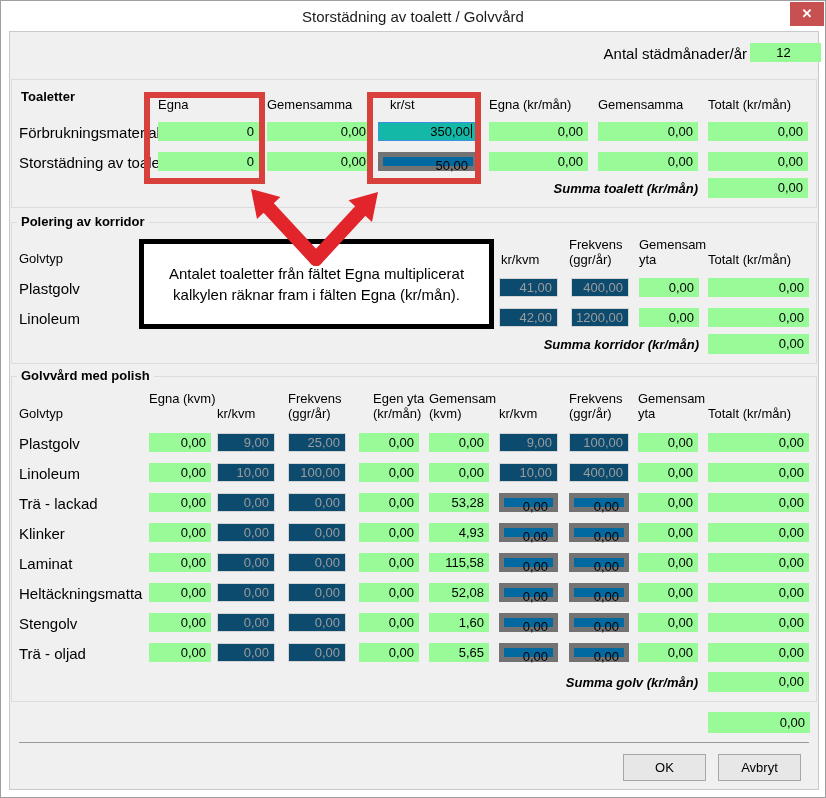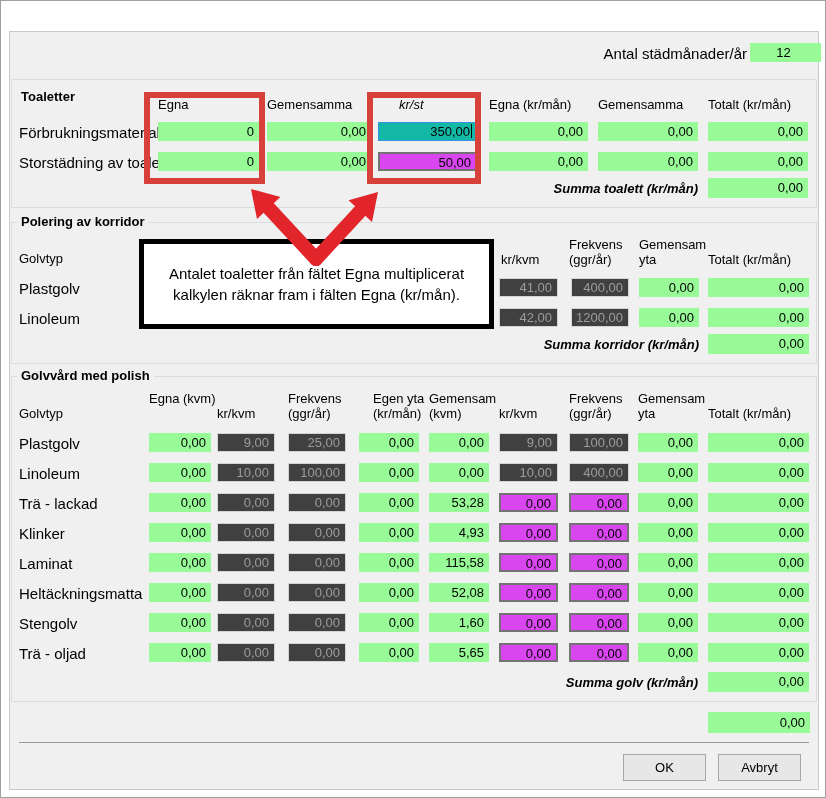--- a/index.html
+++ b/index.html
@@ -9,22 +9,22 @@
   .titlebar{position:absolute;left:0;top:0;width:100%;height:30px;background:#fff;}
   .title{position:absolute;left:0;top:7px;width:100%;text-align:center;font-size:15px;color:#1b1b1b;}
   .closebtn{position:absolute;left:789px;top:1px;width:34px;height:24px;background:#c75050;
             color:#fff;text-align:center;line-height:24px;font-size:13px;font-weight:bold;cursor:pointer;}
   .panel{position:absolute;left:8px;top:30px;width:810px;height:759px;background:#f0f0f0;border:1px solid #c9c9c9;}
   .lbl{position:absolute;font-size:15px;white-space:nowrap;}
   .hdr{position:absolute;font-size:13px;line-height:15px;}
   .nowrap{white-space:nowrap;}
   .fld{position:absolute;height:19px;line-height:19px;font-size:13px;text-align:right;padding-right:5px;}
   .green{background:#98fb98;color:#000;}
-  .dis{background:#404040;border:1px solid #d4d4d4;color:#9c9c9c;line-height:17px;}
-  .white{background:#d946ef;border:2px solid #737373;color:#000;line-height:17px;}
+  .dis{background:#0c4a6e;border:1px solid #d4d4d4;color:#9c9c9c;line-height:17px;}
+  .white{background:#0369a1;border:5px solid #737373;color:#000;line-height:17px;}
   .focus{background:#14b8a6;border:1px solid #3d8fe0;color:#000;line-height:17px;}
   .caret{display:inline-block;width:1px;height:14px;background:#000;vertical-align:-2px;margin-left:1px;}
   .grp{position:absolute;border:1px solid #dcdcdc;background:transparent;}
   .grp-lbl{position:absolute;font-size:13px;font-weight:bold;background:#f0f0f0;padding:0 4px;white-space:nowrap;}
   .summa-lbl{position:absolute;font-size:13px;font-weight:bold;font-style:italic;text-align:right;white-space:nowrap;}
   .redbox{position:absolute;border:6px solid #d8403c;z-index:5;}
   .annot{position:absolute;left:138px;top:238px;width:355px;height:90px;border:5px solid #000;background:#fff;
          z-index:6;display:flex;flex-direction:column;justify-content:center;align-items:center;}
   .annot div{font-size:15px;line-height:21px;color:#000;white-space:nowrap;}
   .arrows{position:absolute;left:230px;top:175px;width:170px;height:95px;z-index:7;pointer-events:none;}
@@ -43,32 +43,36 @@
   .g-r5{top:582px}.g-r6{top:612px}.g-r7{top:642px}
   .c-g1{left:148px;width:62px}.c-g2{left:216px;width:58px}.c-g3{left:287px;width:58px}
   .c-g4{left:358px;width:60px}.c-g5{left:428px;width:60px}.c-g6{left:498px;width:59px}
   .c-g7{left:568px;width:60px}.c-g8{left:637px;width:60px}.c-g9{left:707px;width:101px}
 </style>
 </head>
 <body>
 
 <div class="dialog">
 
+  <div class="titlebar">
+    <div class="title">Storstädning av toalett / Golvvård</div>
+    <div class="closebtn">✕</div>
+  </div>
 
   <div class="panel"></div>
 
   <div class="lbl" style="left:500px;top:44px;width:246px;text-align:right;">Antal städmånader/år</div>
   <div class="fld green" style="left:749px;top:42px;width:71px;text-align:center;padding-right:4px;">12</div>
 
   <div class="grp" style="left:10px;top:78px;width:806px;height:129px;"></div>
   <div class="grp-lbl" style="left:16px;top:88px;">Toaletter</div>
 
   <div class="hdr nowrap" style="left:157px;top:96px;">Egna</div>
   <div class="hdr nowrap" style="left:266px;top:96px;">Gemensamma</div>
-  <div class="hdr nowrap" style="left:398px;top:96px;font-style:italic;">kr/st</div>
+  <div class="hdr nowrap" style="left:389px;top:96px;">kr/st</div>
   <div class="hdr nowrap" style="left:488px;top:96px;">Egna (kr/mån)</div>
   <div class="hdr nowrap" style="left:597px;top:96px;">Gemensamma</div>
   <div class="hdr nowrap" style="left:707px;top:96px;">Totalt (kr/mån)</div>
 
   <div class="lbl" style="left:18px;top:123px;">Förbrukningsmaterial</div>
   <div class="fld green c-t1 t-r0">0</div>
   <div class="fld green c-t2 t-r0">0,00</div>
   <div class="fld focus c-t3 t-r0"><span>350,00</span><span class="caret"></span></div>
   <div class="fld green c-t4 t-r0">0,00</div>
   <div class="fld green c-t5 t-r0">0,00</div>

